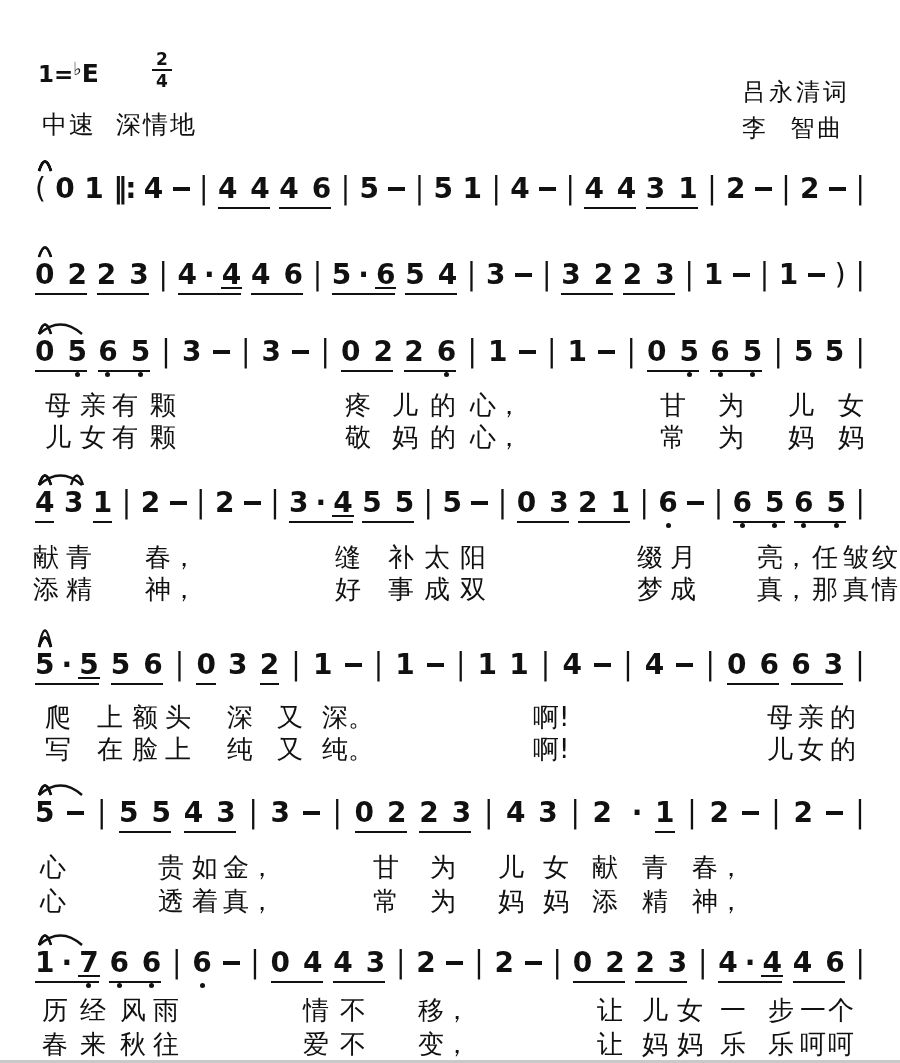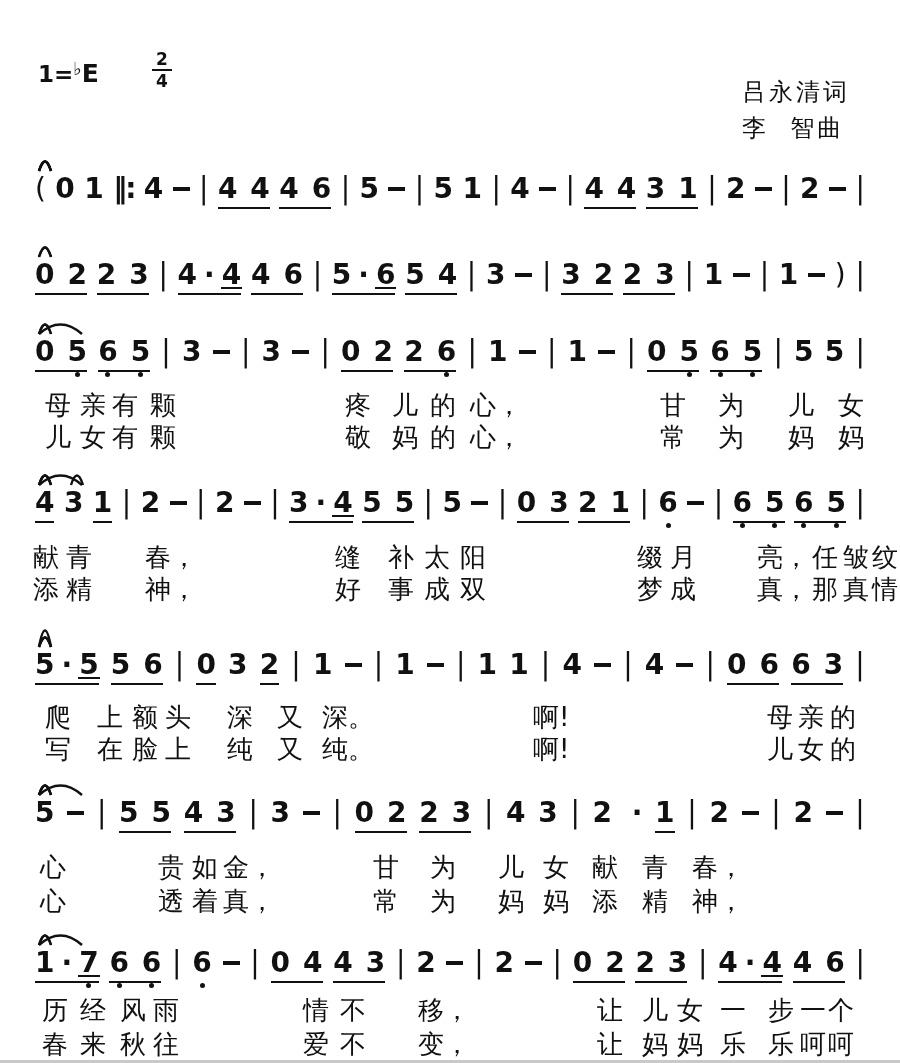--- a/index.html
+++ b/index.html
@@ -49,20 +49,21 @@
 <div class="page">
 
 
   <div class="keysig"><span>1=</span><span class="flat">♭</span><span class="note">E</span></div>
 
   <div class="frac">
     <span class="ft">2</span>
     <span class="fb">4</span>
   </div>
 
+  <div class="tempo">中速  深情地</div>
 
   <div class="lyricist">吕永清词</div>
   <div class="composer">李  智曲</div>
 
   <div class="mline" style="top: 174px;">
       <span class="cell">
         <span class="tok par">(</span>
       </span>
       <span class="cell">
         <span class="tok">0</span>

